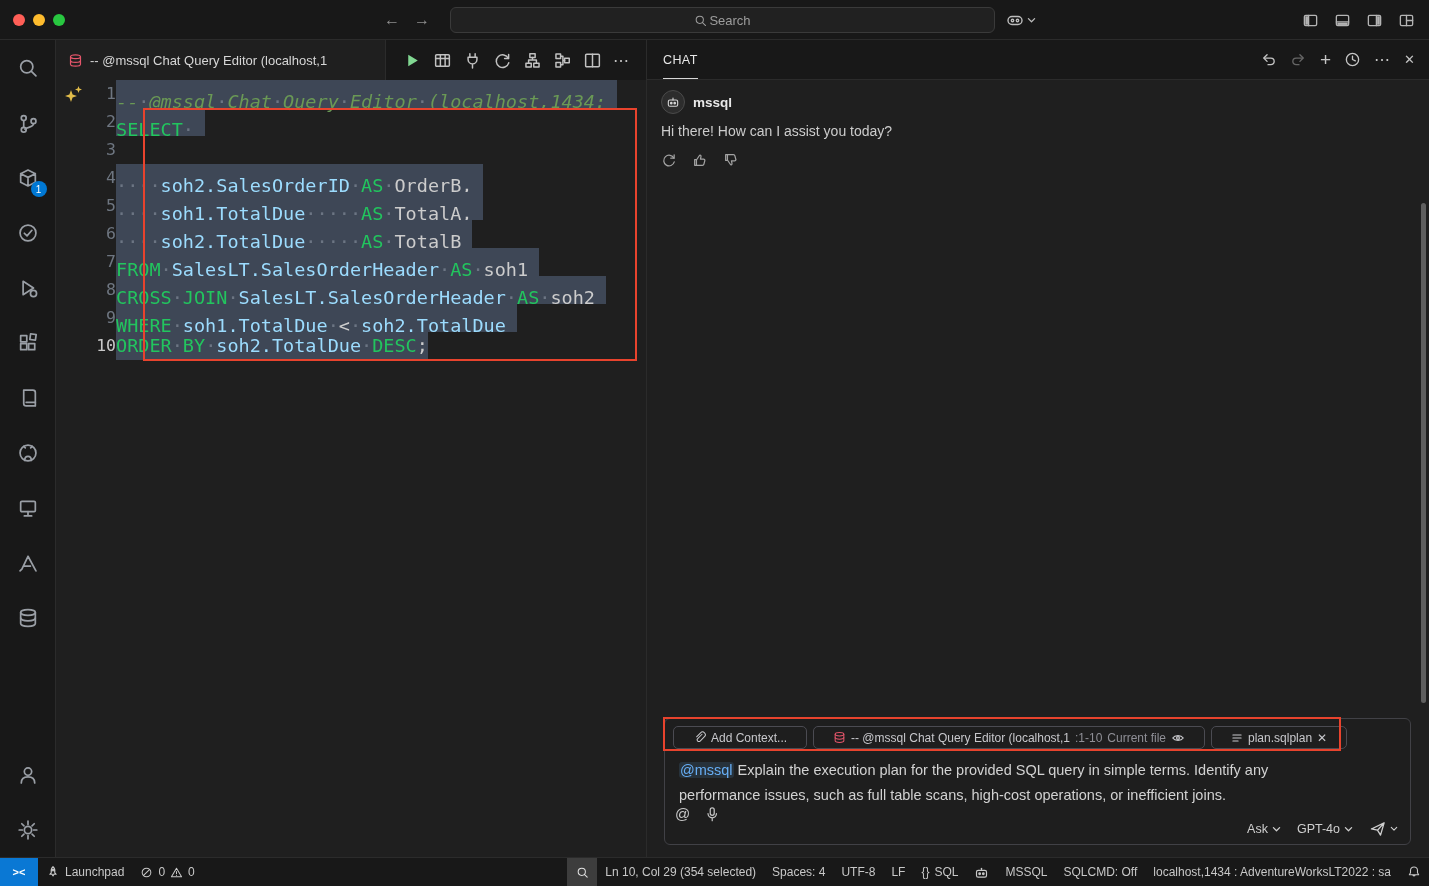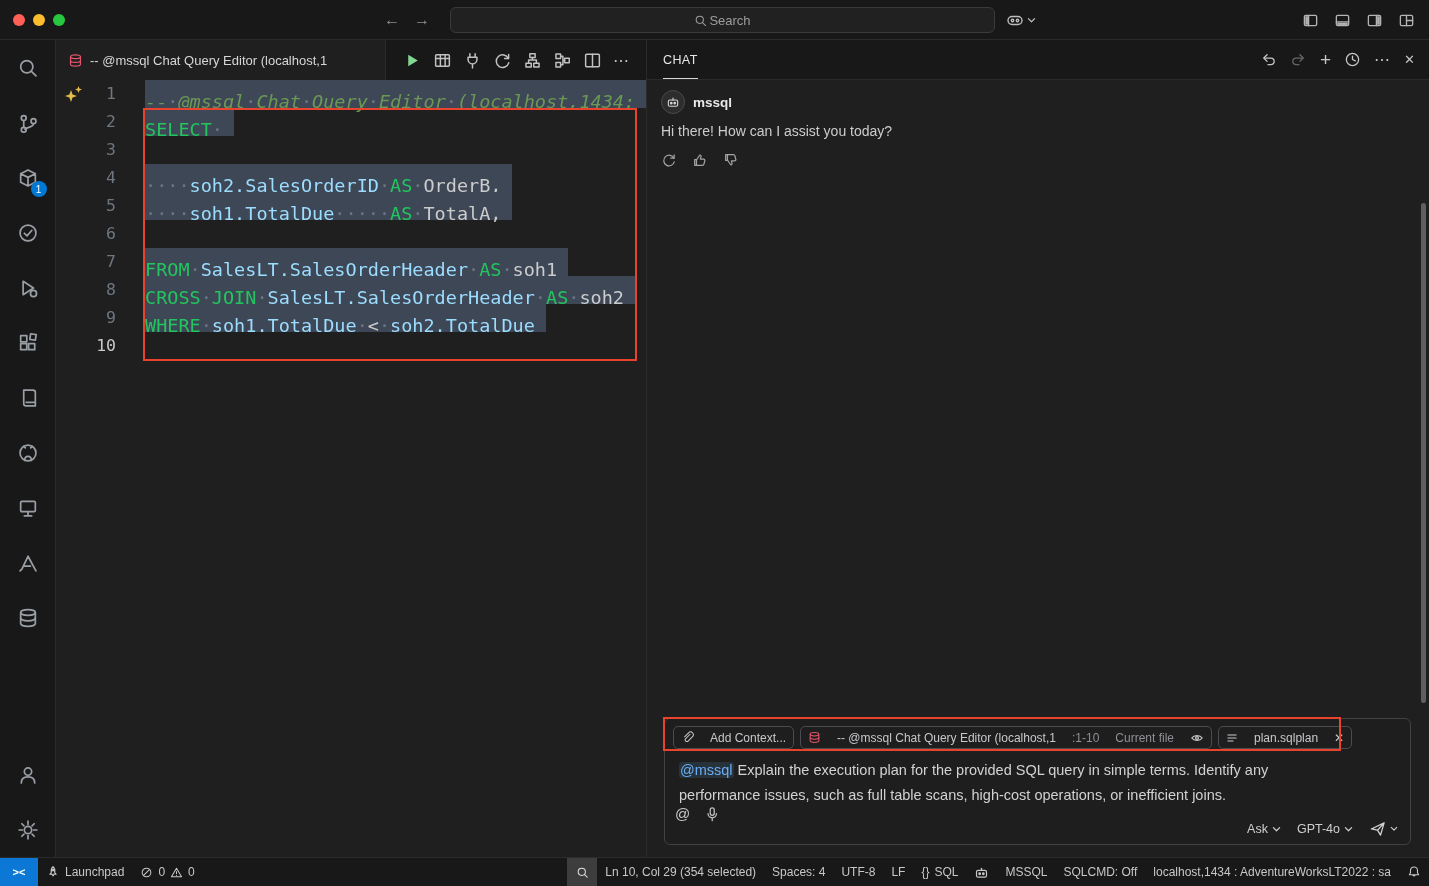--- a/index.html
+++ b/index.html
@@ -36,21 +36,21 @@
   .tab { width:330px; background:#1f1f1f; border-right:1px solid #2b2b2b; display:flex; align-items:center; gap:7px;
          padding:0 12px; font-size:13px; color:#d6d6d6; overflow:hidden; white-space:nowrap; }
   .tab .dbicon { color:#e5566b; flex:none; }
   .editor-actions { margin-left:auto; display:flex; align-items:center; gap:11px; padding-right:16px; color:#c2c2c2; }
   .editor-content { position:relative; height:calc(100% - 40px); overflow:hidden; }
   .sparkles { position:absolute; left:8px; top:4px; width:20px; height:20px; color:#e2bd4a; }
   .code-line { display:flex; height:28px; line-height:28px; white-space:pre;
                font-family:"DejaVu Sans Mono", monospace; font-size:18.5px; }
   .ln { width:60px; text-align:right; color:#6e7681; font-size:16.5px; flex:none; }
   .ln.active { color:#c9c9c9; }
-  .code { margin-left:29px; }
+  .code { }
   .sel { display:inline-block; height:28px; line-height:28px; background:#3e4756; vertical-align:top; }
   .nl { display:inline-block; width:11px; height:28px; }
   .tk-kw{color:#22c55e}.tk-id{color:#9cdcfe}.tk-pl{color:#cccccc}
   .tk-cm{color:#6a9955; font-style:italic}
   .ws{color:rgba(205,216,228,0.32)}
 
   
   #chat { position:absolute; left:646px; top:40px; right:0; bottom:29px; background:#1f1f1f; border-left:1px solid #2b2b2b; }
   .chat-header { height:40px; background:#181818; border-bottom:1px solid #2b2b2b; display:flex; align-items:stretch; }
   .chat-tab { margin-left:16px; display:flex; align-items:center; font-size:12.5px; letter-spacing:.4px; color:#e7e7e7;
@@ -63,22 +63,22 @@
   .avatar { width:24px; height:24px; border-radius:50%; background:#2d2d2d; border:1px solid #4a4a4a;
             display:flex; align-items:center; justify-content:center; color:#d8d8d8; }
   .msg-author { font-size:13.5px; font-weight:700; color:#e8e8e8; }
   .msg-text { margin:9px 0 8px 0; font-size:14px; color:#cccccc; }
   .msg-actions { margin-top:13px; display:flex; gap:15px; color:#a3a3a3; }
   .chat-scrollbar { position:absolute; right:3px; top:163px; width:5px; height:500px; background:rgba(160,160,160,.5); border-radius:3px; }
 
   .chat-input { position:absolute; left:17px; right:18px; bottom:12px; height:127px; border:1px solid #414146;
                 border-radius:6px; background:#1e1e1e; }
   .chips-row { display:flex; gap:6px; padding:7px 8px 0 8px; }
-  .chip { height:23px; border:1px solid #4b4b52; border-radius:5px; display:flex; align-items:center; gap:16px;
-          padding:0 7px; font-size:12px; color:#c8c8cc; white-space:nowrap; }
+  .chip { height:23px; border:1px solid #4b4b52; border-radius:5px; display:flex; align-items:center; gap:5px;
+          padding:0 19px; font-size:12px; color:#c8c8cc; white-space:nowrap; }
   .chip .dim { color:#8f8f96; }
   .chip .dbicon { color:#e5566b; }
   .input-text { padding:9px 80px 0 14px; font-size:14.5px; line-height:24.5px; color:#d2d2d2; }
   .mention { color:#67aef5; background:rgba(86,156,214,.16); border-radius:3px; padding:0 1px; }
   .input-toolbar { position:absolute; left:10px; right:12px; bottom:7px; display:flex; align-items:center; gap:14px; color:#c6c6c6; }
   .it-right { margin-left:auto; display:flex; align-items:center; gap:16px; }
   .dd { display:flex; align-items:center; gap:4px; font-size:12.5px; color:#cfcfcf;margin-top:30px; }
   .at-glyph { font-size:15px; color:#c6c6c6; }
 
   
@@ -286,25 +286,25 @@
             <path d="M7 6 L8.6 10.4 L13 12 L8.6 13.6 L7 18 L5.4 13.6 L1 12 L5.4 10.4 Z"></path>
             <path d="M14.5 2 L15.4 4.6 L18 5.5 L15.4 6.4 L14.5 9 L13.6 6.4 L11 5.5 L13.6 4.6 Z"></path>
           </svg>
       </div>
       <div>
           <div class="code-line"><div class="ln">1</div><div class="code"><span class="sel"><span class="tk-cm">--</span><span class="ws">·</span><span class="tk-cm">@mssql</span><span class="ws">·</span><span class="tk-cm">Chat</span><span class="ws">·</span><span class="tk-cm">Query</span><span class="ws">·</span><span class="tk-cm">Editor</span><span class="ws">·</span><span class="tk-cm">(localhost,1434:</span><span class="nl"></span></span></div></div>
           <div class="code-line"><div class="ln">2</div><div class="code"><span class="sel"><span class="tk-kw">SELECT</span><span class="ws">·</span><span class="nl"></span></span></div></div>
           <div class="code-line"><div class="ln">3</div></div>
           <div class="code-line"><div class="ln">4</div><div class="code"><span class="sel"><span class="ws">····</span><span class="tk-id">soh2.SalesOrderID</span><span class="ws">·</span><span class="tk-kw">AS</span><span class="ws">·</span><span class="tk-pl">OrderB,</span><span class="nl"></span></span></div></div>
           <div class="code-line"><div class="ln">5</div><div class="code"><span class="sel"><span class="ws">····</span><span class="tk-id">soh1.TotalDue</span><span class="ws">·····</span><span class="tk-kw">AS</span><span class="ws">·</span><span class="tk-pl">TotalA,</span><span class="nl"></span></span></div></div>
-          <div class="code-line"><div class="ln">6</div></div>
+          <div class="code-line"><div class="ln">6</div><div class="code"><span class="sel"><span class="ws">····</span><span class="tk-id">soh2.TotalDue</span><span class="ws">·····</span><span class="tk-kw">AS</span><span class="ws">·</span><span class="tk-pl">TotalB</span><span class="nl"></span></span></div></div>
           <div class="code-line"><div class="ln">7</div><div class="code"><span class="sel"><span class="tk-kw">FROM</span><span class="ws">·</span><span class="tk-id">SalesLT.SalesOrderHeader</span><span class="ws">·</span><span class="tk-kw">AS</span><span class="ws">·</span><span class="tk-pl">soh1</span><span class="nl"></span></span></div></div>
           <div class="code-line"><div class="ln">8</div><div class="code"><span class="sel"><span class="tk-kw">CROSS</span><span class="ws">·</span><span class="tk-kw">JOIN</span><span class="ws">·</span><span class="tk-id">SalesLT.SalesOrderHeader</span><span class="ws">·</span><span class="tk-kw">AS</span><span class="ws">·</span><span class="tk-pl">soh2</span><span class="nl"></span></span></div></div>
           <div class="code-line"><div class="ln">9</div><div class="code"><span class="sel"><span class="tk-kw">WHERE</span><span class="ws">·</span><span class="tk-id">soh1.TotalDue</span><span class="ws">·</span><span class="tk-pl">&lt;</span><span class="ws">·</span><span class="tk-id">soh2.TotalDue</span><span class="nl"></span></span></div></div>
-          <div class="code-line"><div class="ln active">10</div></div>
+          <div class="code-line"><div class="ln active">10</div><div class="code"><span class="sel"><span class="tk-kw">ORDER</span><span class="ws">·</span><span class="tk-kw">BY</span><span class="ws">·</span><span class="tk-id">soh2.TotalDue</span><span class="ws">·</span><span class="tk-kw">DESC</span><span class="tk-pl">;</span></span></div></div>
         </div>
     </div>
   </section>
 
   <aside id="chat">
     <div class="chat-header">
       <div class="chat-tab">
           <span>CHAT</span>
         </div>
       <div class="chat-header-actions">

